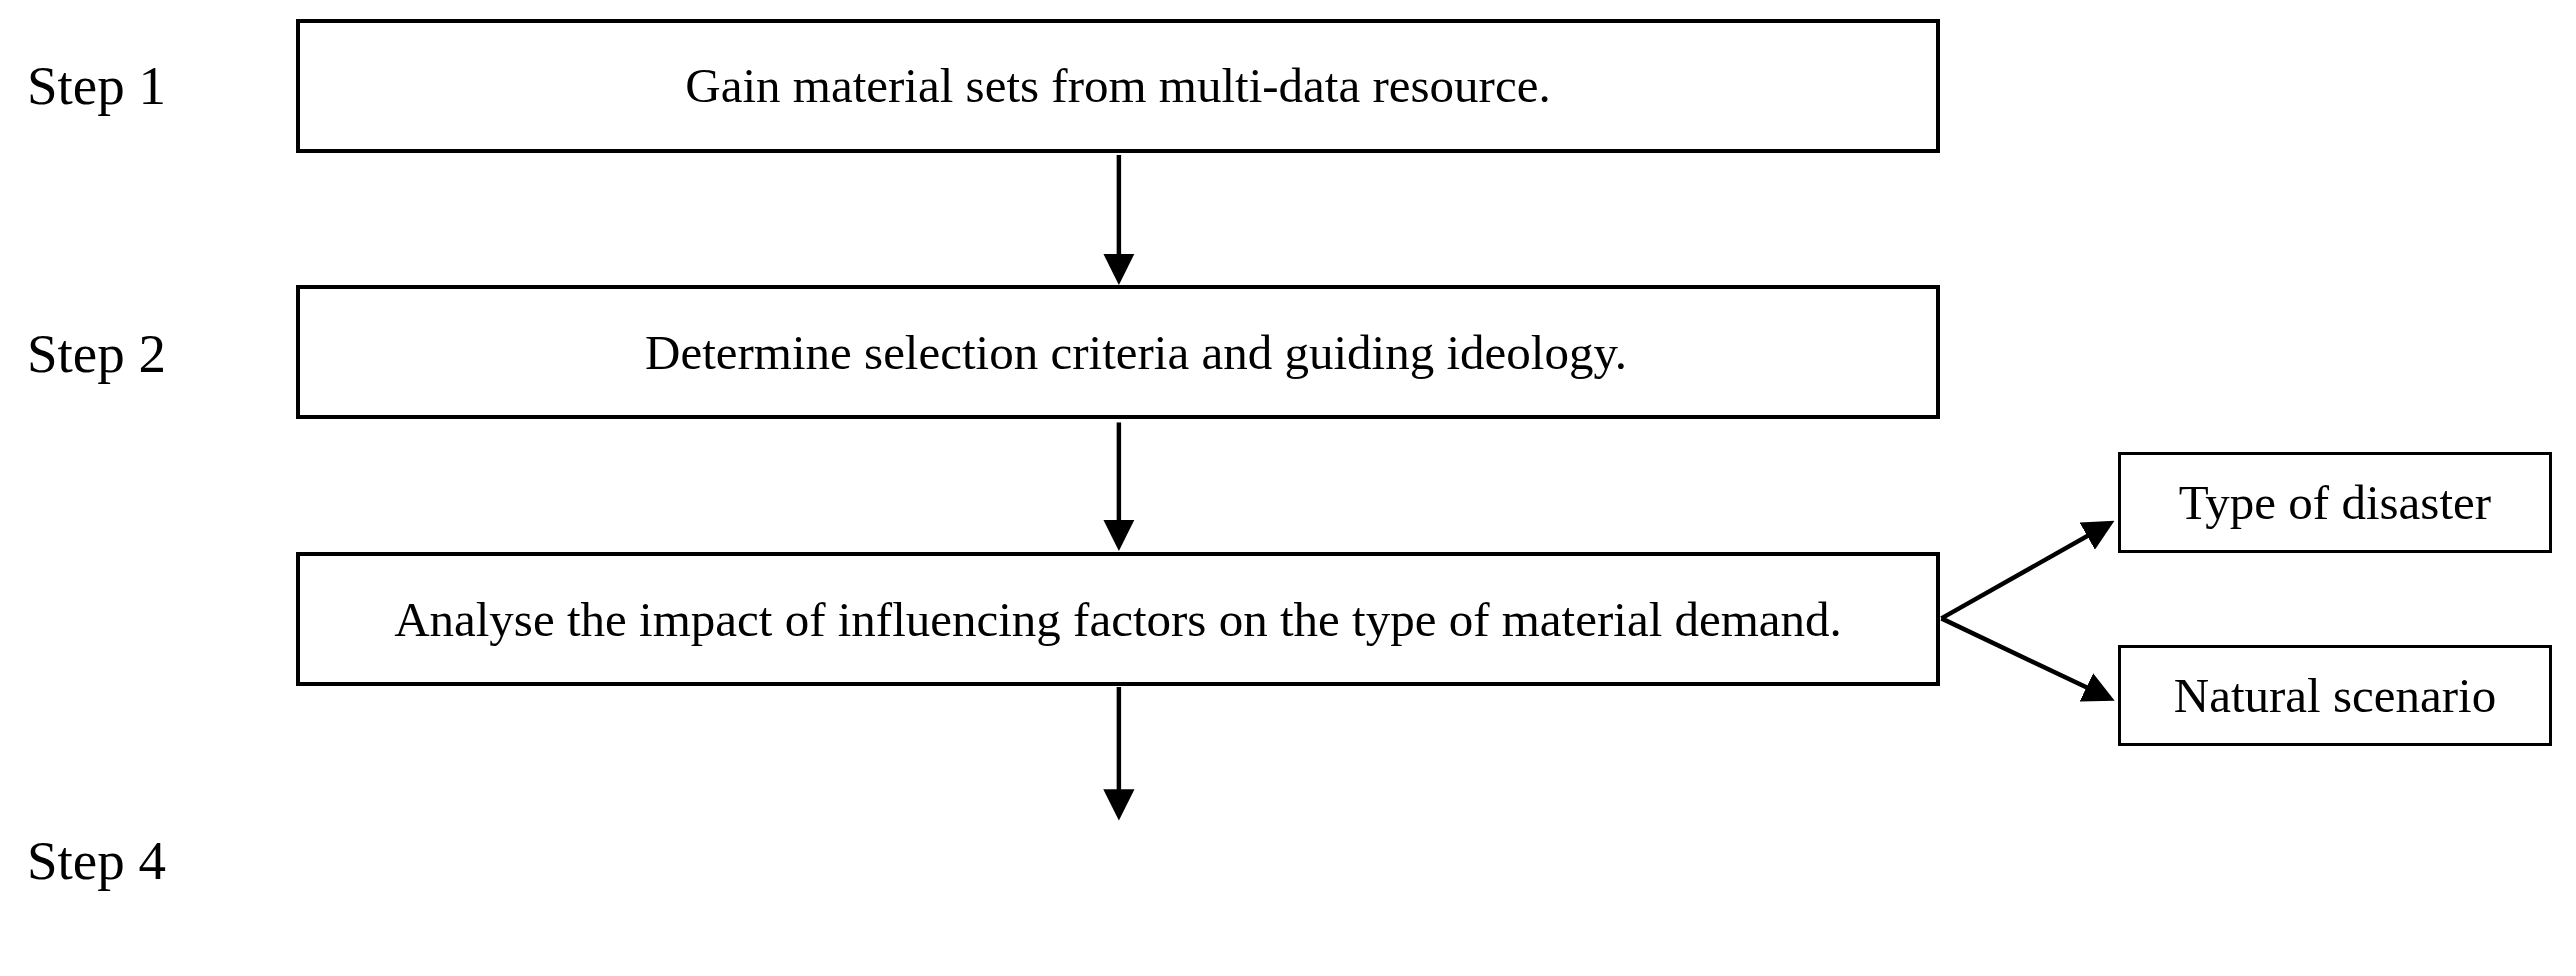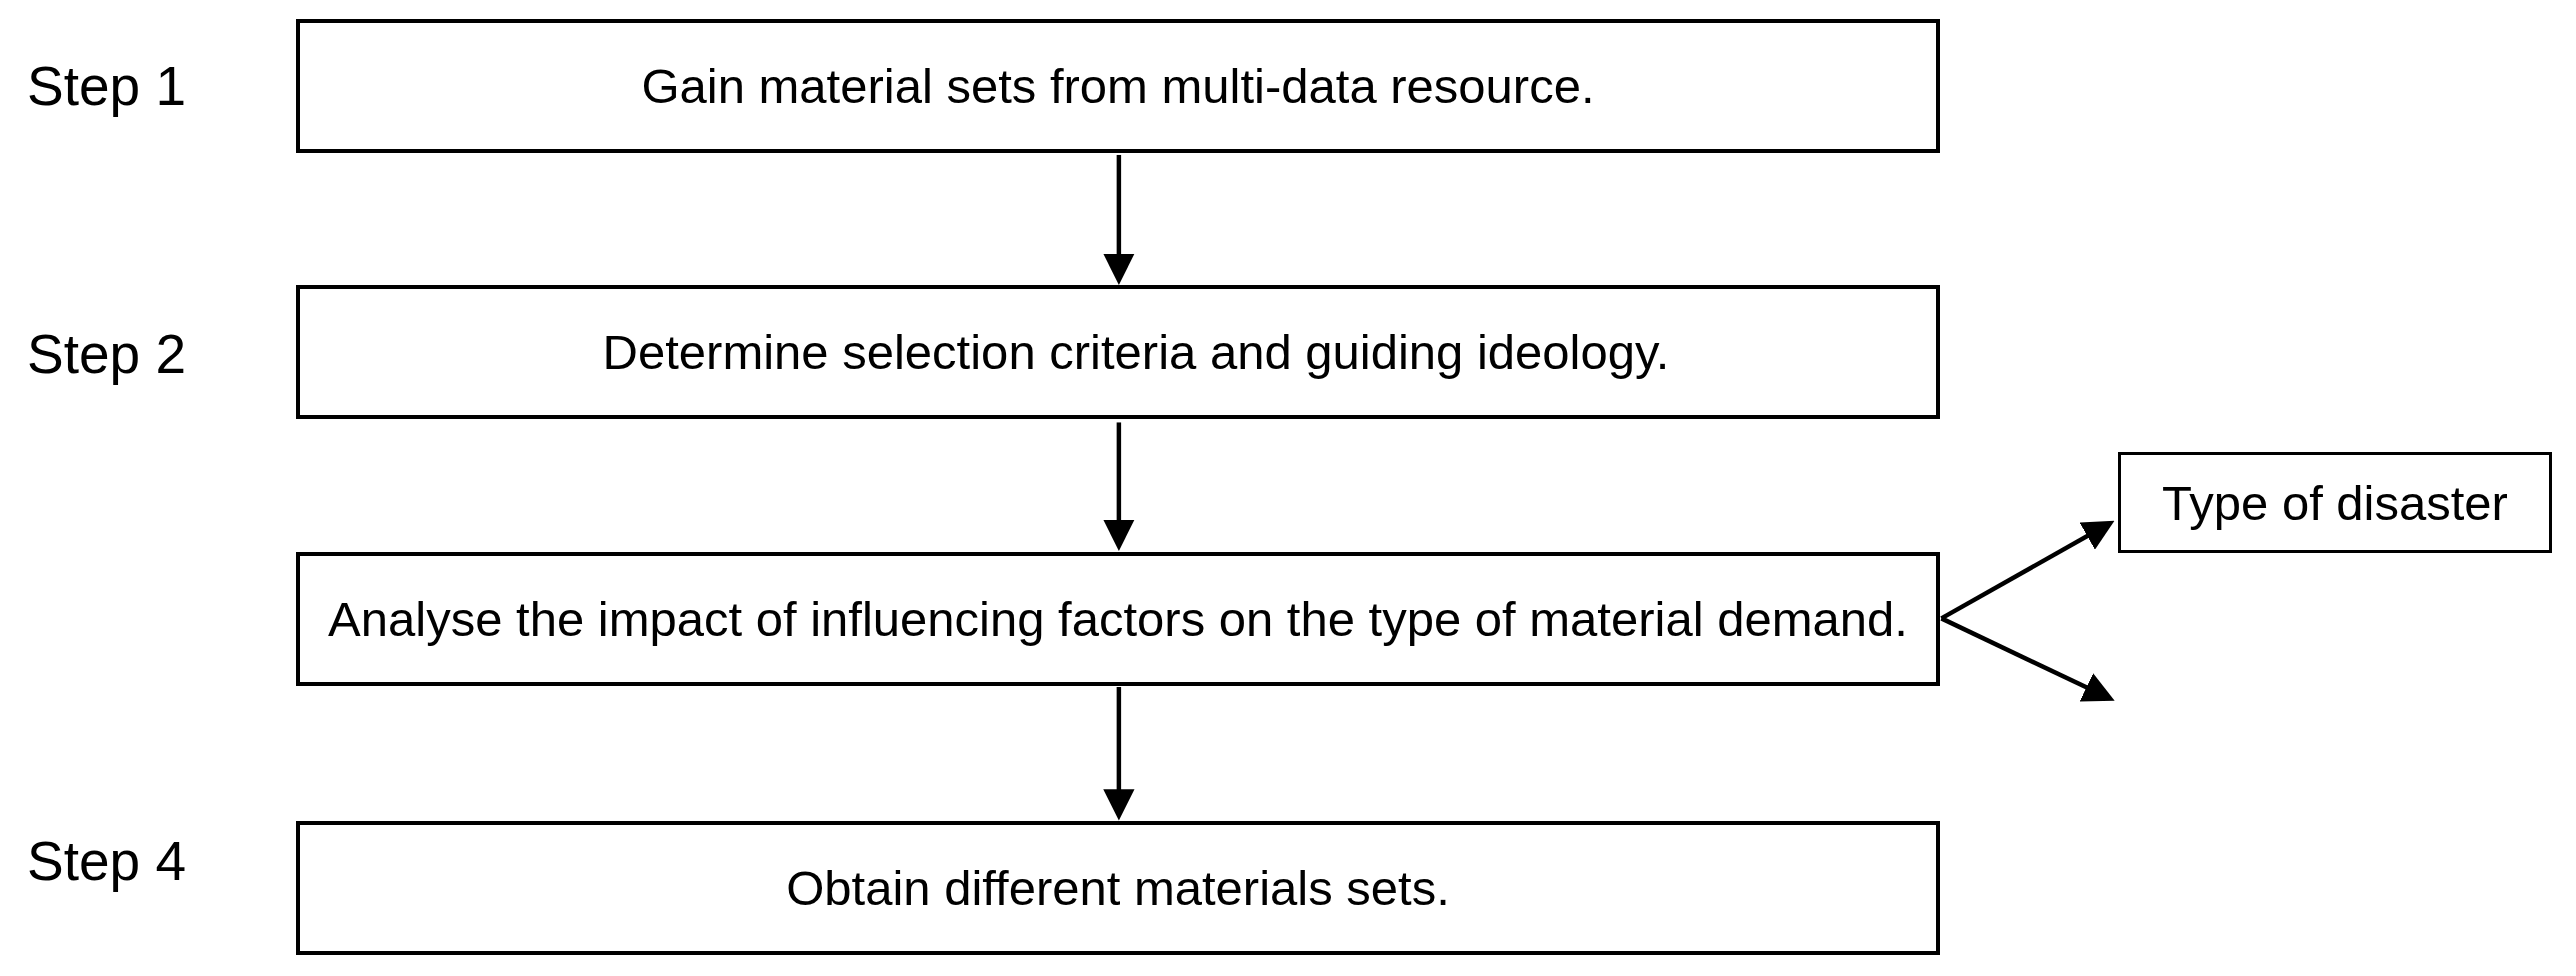--- a/index.html
+++ b/index.html
@@ -5,21 +5,21 @@
   html, body {
     margin: 0;
     padding: 0;
     background: #ffffff;
   }
   .canvas {
     position: relative;
     width: 2576px;
     height: 976px;
     background: #ffffff;
-    font-family: Liberation Sans, sans-serif;
+    font-family: Liberation Serif, serif;
     color: #000000;
     overflow: hidden;
   }
   .arrows {
     position: absolute;
     left: 0;
     top: 0;
     width: 2576px;
     height: 976px;
     z-index: 0;
@@ -101,22 +101,22 @@
 
   <div class="main-box box1">
     <span>Gain material sets from multi-data resource.</span>
   </div>
   <div class="main-box box2">
     <span>Determine selection criteria and guiding ideology.</span>
   </div>
   <div class="main-box box3">
     <span>Analyse the impact of influencing factors on the type of material demand.</span>
   </div>
-  <div class="main-box box4">
-    <span>Obtain different materials sets.</span>
-  </div>
 
   <div class="side-box side1">
     <span>Type of disaster</span>
+  </div>
+  <div class="side-box side2">
+    <span>Natural scenario</span>
   </div>
 
 </div>
 
 
 </body></html>

